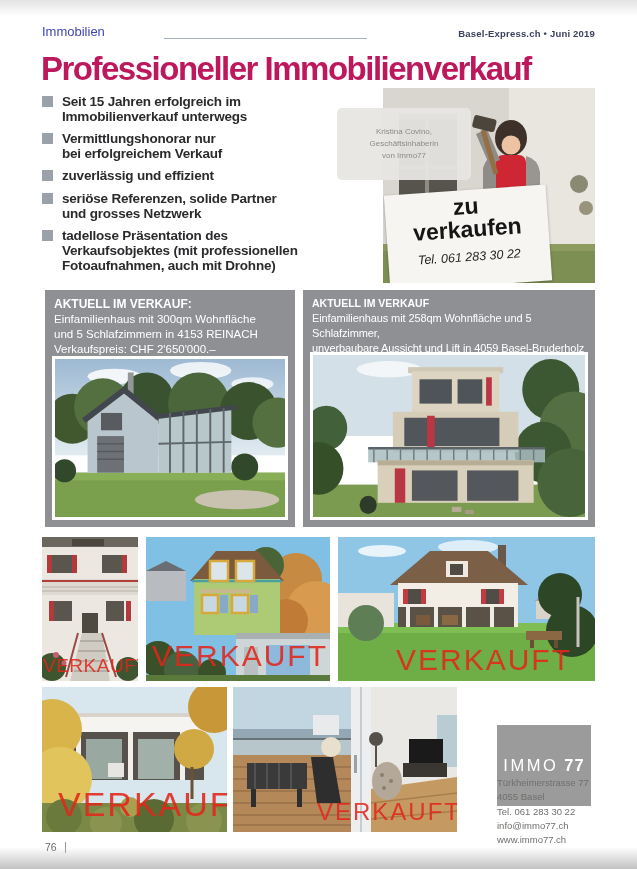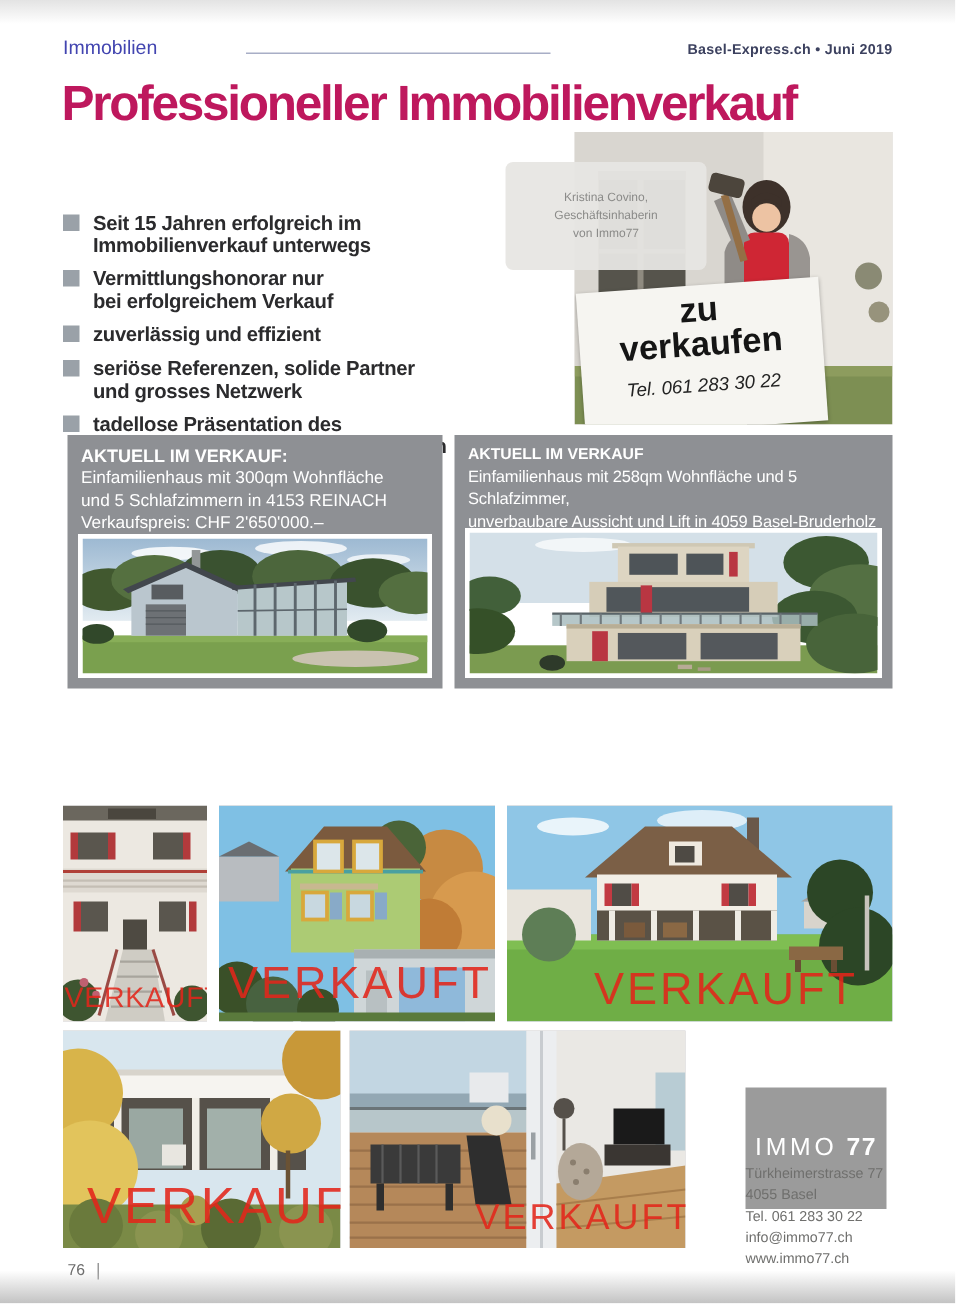--- a/index.html
+++ b/index.html
@@ -5,49 +5,49 @@
   html,body{margin:0;padding:0;background:#ffffff;}
   body{display:flex;justify-content:center;}
   .page{position:relative;width:637px;height:869px;background:#ffffff;overflow:hidden;
         font-family:"Liberation Sans",sans-serif;}
   .page::before{content:"";position:absolute;top:0;left:0;right:0;height:16px;
         background:linear-gradient(#e3e3e3,rgba(255,255,255,0));z-index:9;pointer-events:none;}
   .page::after{content:"";position:absolute;bottom:0;left:0;right:0;height:22px;
         background:linear-gradient(rgba(255,255,255,0),#c2c2c2);z-index:9;pointer-events:none;}
 
   
-  .masthead{position:absolute;left:42px;right:42px;top:24px;display:flex;align-items:center;gap:45px;}
+  .masthead{position:absolute;left:42px;right:42px;top:24px;display:flex;align-items:flex-end;gap:45px;}
   .section-label{color:#4245b0;font-size:13px;}
   .masthead .rule{flex:1;height:1px;background:#a8aec6;margin:8px 46px 0 14px;}
   .issue{color:#3c415f;font-size:9.5px;font-weight:bold;letter-spacing:.2px;margin-top:3px;}
 
   .page-title{position:absolute;left:41px;top:50px;font-size:33px;font-weight:bold;
         letter-spacing:-1.5px;color:#be185d;white-space:nowrap;}
 
   
-  .benefits{position:absolute;left:42px;top:94px;width:320px;margin-top:47px;}
+  .benefits{position:absolute;left:42px;top:94px;width:320px;}
   .benefit{display:flex;gap:9px;margin-bottom:7px;}
   .benefit .sq{flex:0 0 auto;width:11px;height:11px;background:#9aa1a8;margin-top:2px;}
   .benefit .txt{font-size:13.5px;font-weight:bold;color:#2b2b2d;line-height:1.12;
         letter-spacing:-.2px;white-space:pre-line;}
 
   
   .hero{position:absolute;left:383px;top:88px;width:212px;height:195px;overflow:hidden;background:#d9d6d0;}
   .hero svg{position:absolute;inset:0;width:100%;height:100%;}
   .sign{position:absolute;left:4px;top:102px;width:162px;height:96px;background:#f6f5f1;
         transform:rotate(-4deg);box-shadow:0 1px 3px rgba(0,0,0,.3);text-align:center;color:#151515;z-index:2;}
   .sign .l1{font-size:23px;font-weight:bold;margin-top:3px;}
   .sign .l2{font-size:23px;font-weight:bold;margin-top:-4px;}
   .sign .phone{font-size:12.5px;font-style:italic;margin-top:7px;color:#232323;}
   .caption{position:absolute;left:337px;top:108px;width:126px;background:rgba(231,230,227,.95);
         border-radius:5px;padding:18px 4px;text-align:center;font-size:8px;color:#8b8b89;
         line-height:1.5;z-index:3;}
 
   
-  .listing{position:absolute;top:290px;height:169px;background:#8e9094;color:#fff;}
+  .listing{position:absolute;top:290px;height:237px;background:#8e9094;color:#fff;}
   .listing.left{left:45px;width:250px;}
   .listing.right{left:303px;width:292px;}
   .listing .hdr{font-weight:bold;padding:7px 9px 0;}
   .listing.left .hdr{font-size:12px;line-height:1.25;}
   .listing.right .hdr{font-size:10.5px;line-height:1.3;}
   .listing .ln{font-weight:normal;padding:0 9px;}
   .listing.left .ln{font-size:11.5px;line-height:1.3;}
   .listing.right .ln{font-size:11px;line-height:1.38;letter-spacing:-.1px;}
   .listing .frame{position:absolute;left:7px;right:7px;bottom:7px;background:#fff;padding:3px;}
   .listing.left .frame{top:66px;}

